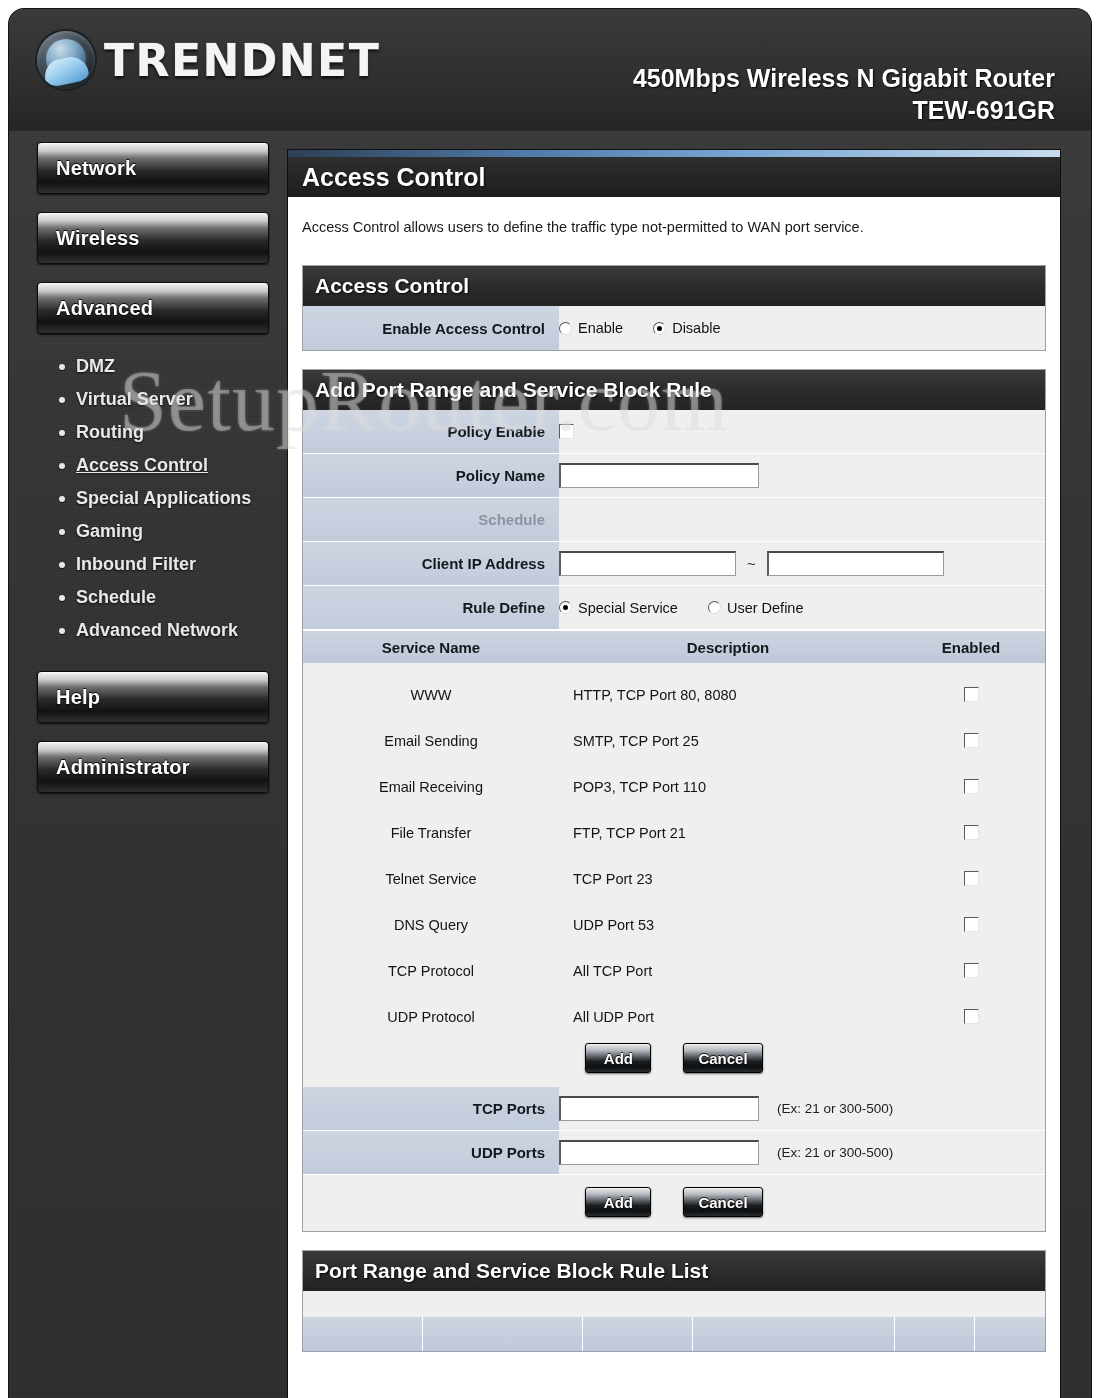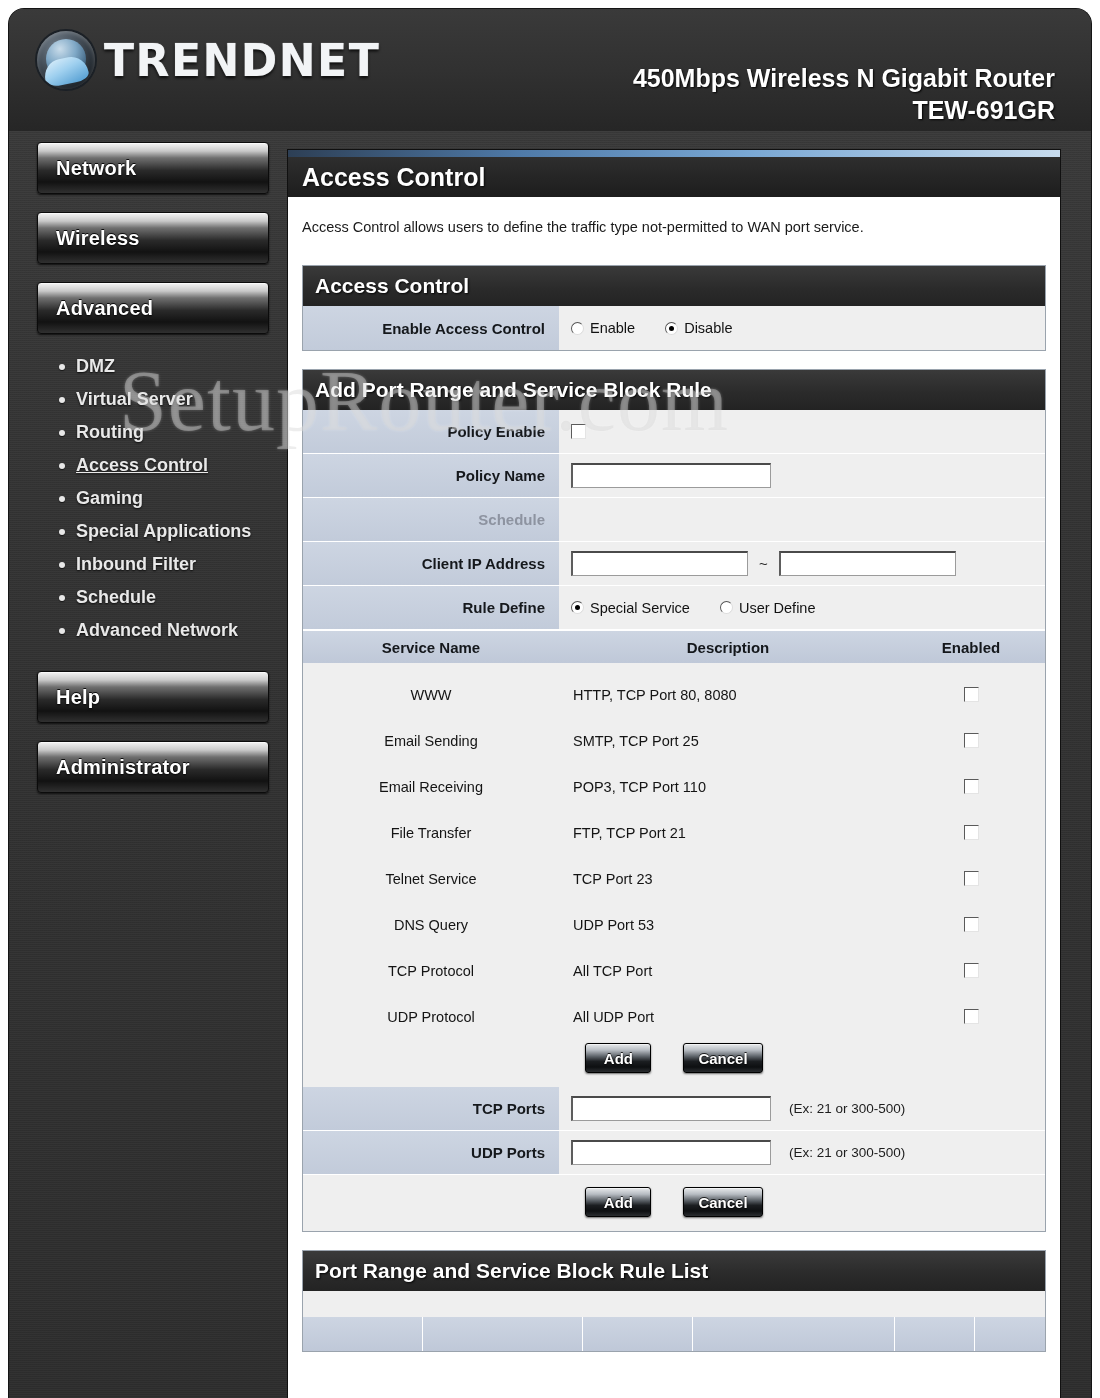--- a/index.html
+++ b/index.html
@@ -221,21 +221,20 @@
     font-weight: bold;
     color: #15181c;
   }
   .fl.muted { color: #8d93a0; }
 
   .fv {
     flex: 1;
     background: #efefef;
     display: flex;
     align-items: center;
-    padding-left: 12px;
     gap: 8px;
   }
 
   
   .txt {
     height: 25px;
     border: 1px solid #9b9b9b;
     border-top: 2px solid #4a4a4a;
     border-left: 2px solid #5d5d5d;
     background: #ffffff;
@@ -404,25 +403,25 @@
       <div class="nav-sub">
         <span class="dot"></span>
         <span class="lbl">Routing</span>
       </div>
       <div class="nav-sub active">
         <span class="dot"></span>
         <span class="lbl">Access Control</span>
       </div>
       <div class="nav-sub">
         <span class="dot"></span>
+        <span class="lbl">Special Applications</span>
+      </div>
+      <div class="nav-sub">
+        <span class="dot"></span>
         <span class="lbl">Gaming</span>
-      </div>
-      <div class="nav-sub">
-        <span class="dot"></span>
-        <span class="lbl">Special Applications</span>
       </div>
       <div class="nav-sub">
         <span class="dot"></span>
         <span class="lbl">Inbound Filter</span>
       </div>
       <div class="nav-sub">
         <span class="dot"></span>
         <span class="lbl">Schedule</span>
       </div>
       <div class="nav-sub">

